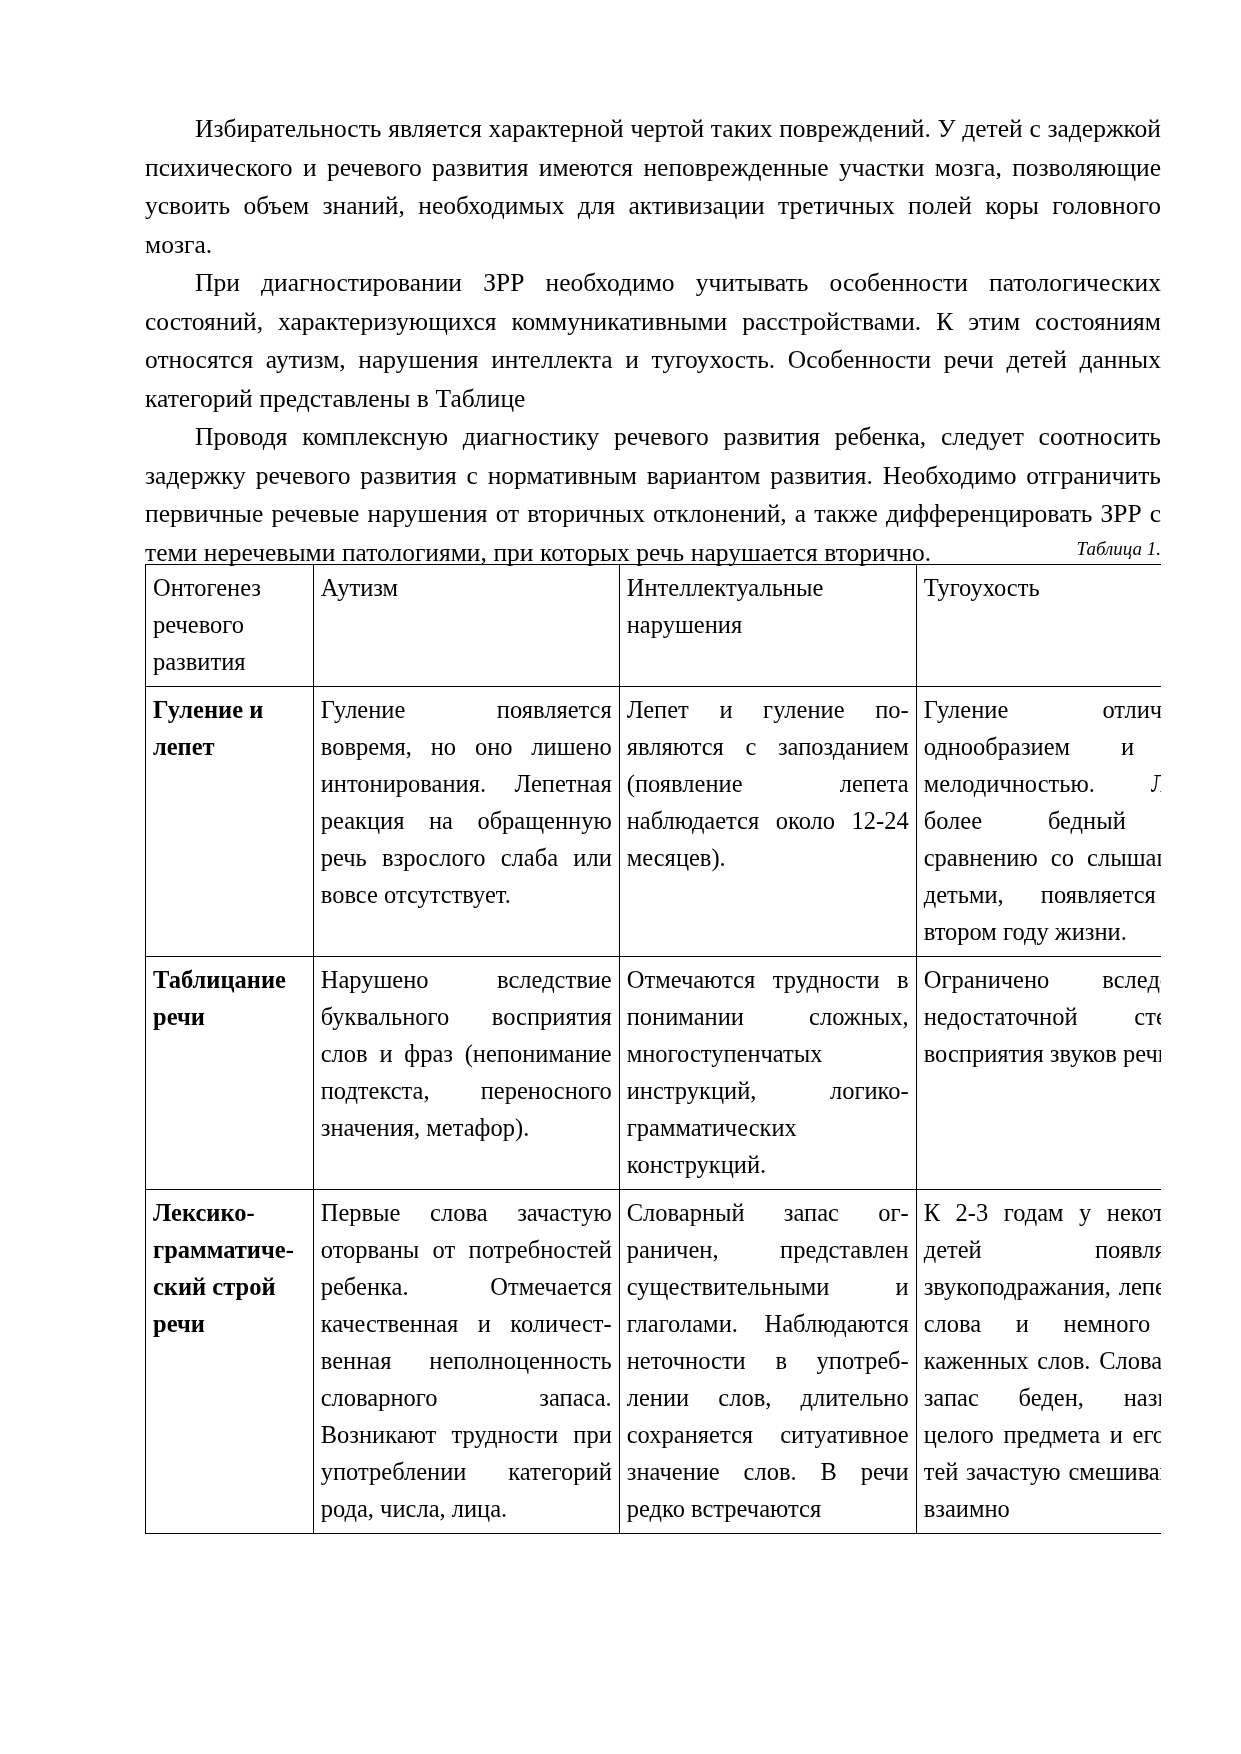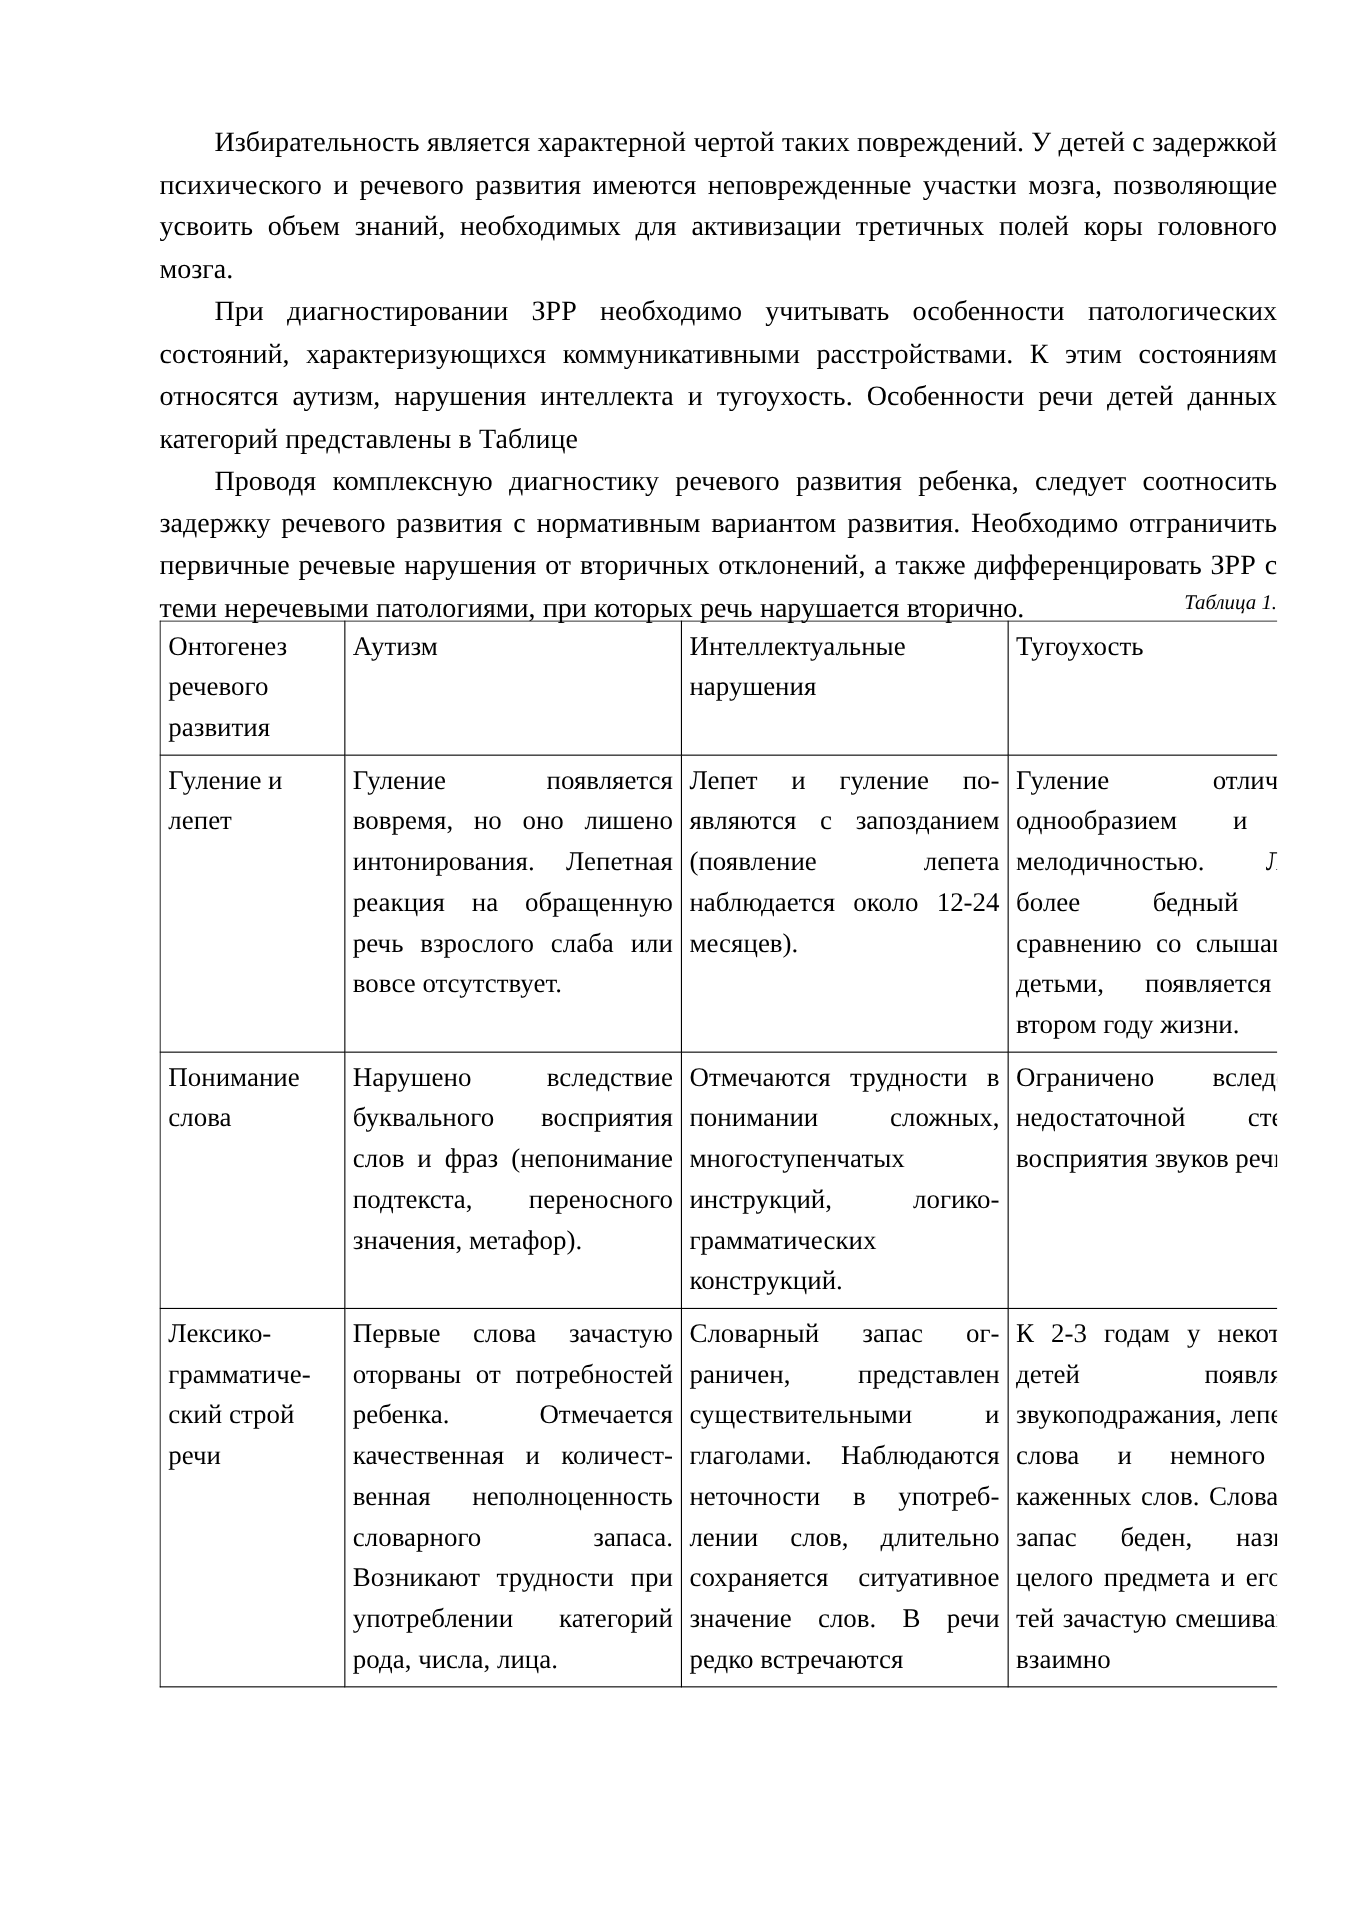--- a/index.html
+++ b/index.html
@@ -94,20 +94,21 @@
     text-align: left;
   }
   tbody td {
     text-align: justify;
     text-justify: inter-word;
     hyphens: manual;
   }
   tbody td.rowhead {
     text-align: left;
     hyphens: manual;
+    font-weight: bold;
   }
 
   
   #page-number {
     position: absolute;
     left: 0;
     top: 1686px;
     width: 1241px;
     text-align: center;
     font-size: 24px;
@@ -144,21 +145,21 @@
         </tr>
       </thead>
       <tbody>
         <tr>
           <td class="rowhead">Гуление и лепет</td>
           <td>Гуление появляется вовремя, но оно ли­шено интонирова­ния. Лепетная реак­ция на обращенную речь взрослого слаба или вовсе отсутст­вует.</td>
           <td>Лепет и гуление по­являются с запозда­нием (появление ле­пета наблюдается около 12-24 меся­цев).</td>
           <td>Гуление отличается однообразием и не­мелодичностью. Ле­пет, более бедный по сравнению со слы­шащими детьми, по­является на втором году жизни.</td>
         </tr>
         <tr>
-          <td class="rowhead">Понима­ние слова</td>
+          <td class="rowhead">Таблица­ние речи</td>
           <td>Нарушено вследст­вие буквального восприятия слов и фраз (непонимание подтекста, переносно­го значения, ме­тафор).</td>
           <td>Отмечаются трудно­сти в понимании сложных, многосту­пенчатых инструк­ций, логико-грамматических конструкций.</td>
           <td>Ограничено вследст­вие недостаточной степени восприятия звуков речи</td>
         </tr>
         <tr>
           <td class="rowhead">Лексико-грамматиче­ский строй речи</td>
           <td>Первые слова зачас­тую оторваны от по­требностей ребенка. Отмечается качест­венная и количест­венная неполноцен­ность словарного запаса. Возникают трудности при упо­треблении категорий рода, числа, лица.</td>
           <td>Словарный запас ог­раничен, представ­лен существитель­ными и глаголами. Наблюдаются не­точности в употреб­лении слов, дли­тельно сохраняется ситуативное значе­ние слов. В речи редко встречаются</td>
           <td>К 2-3 годам у неко­торых детей появ­ляются звукоподра­жания, лепетные слова и немного ис­каженных слов. Словарный запас бе­ден, названия целого предмета и его час­тей зачастую сме­шиваются, взаимно</td>
         </tr>

